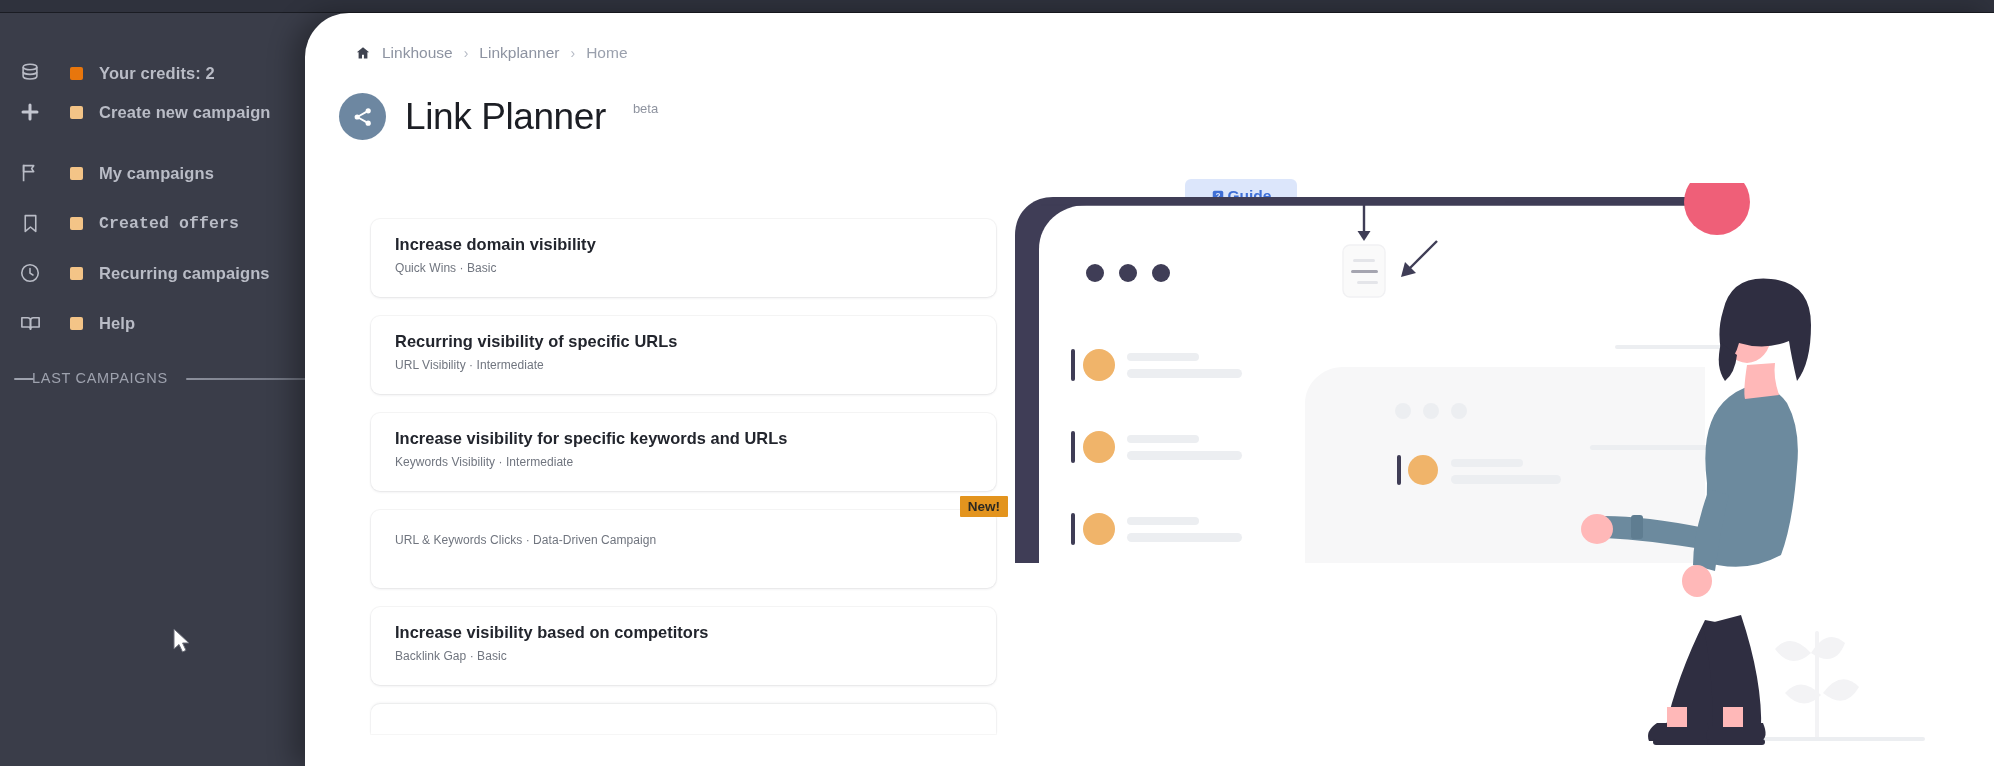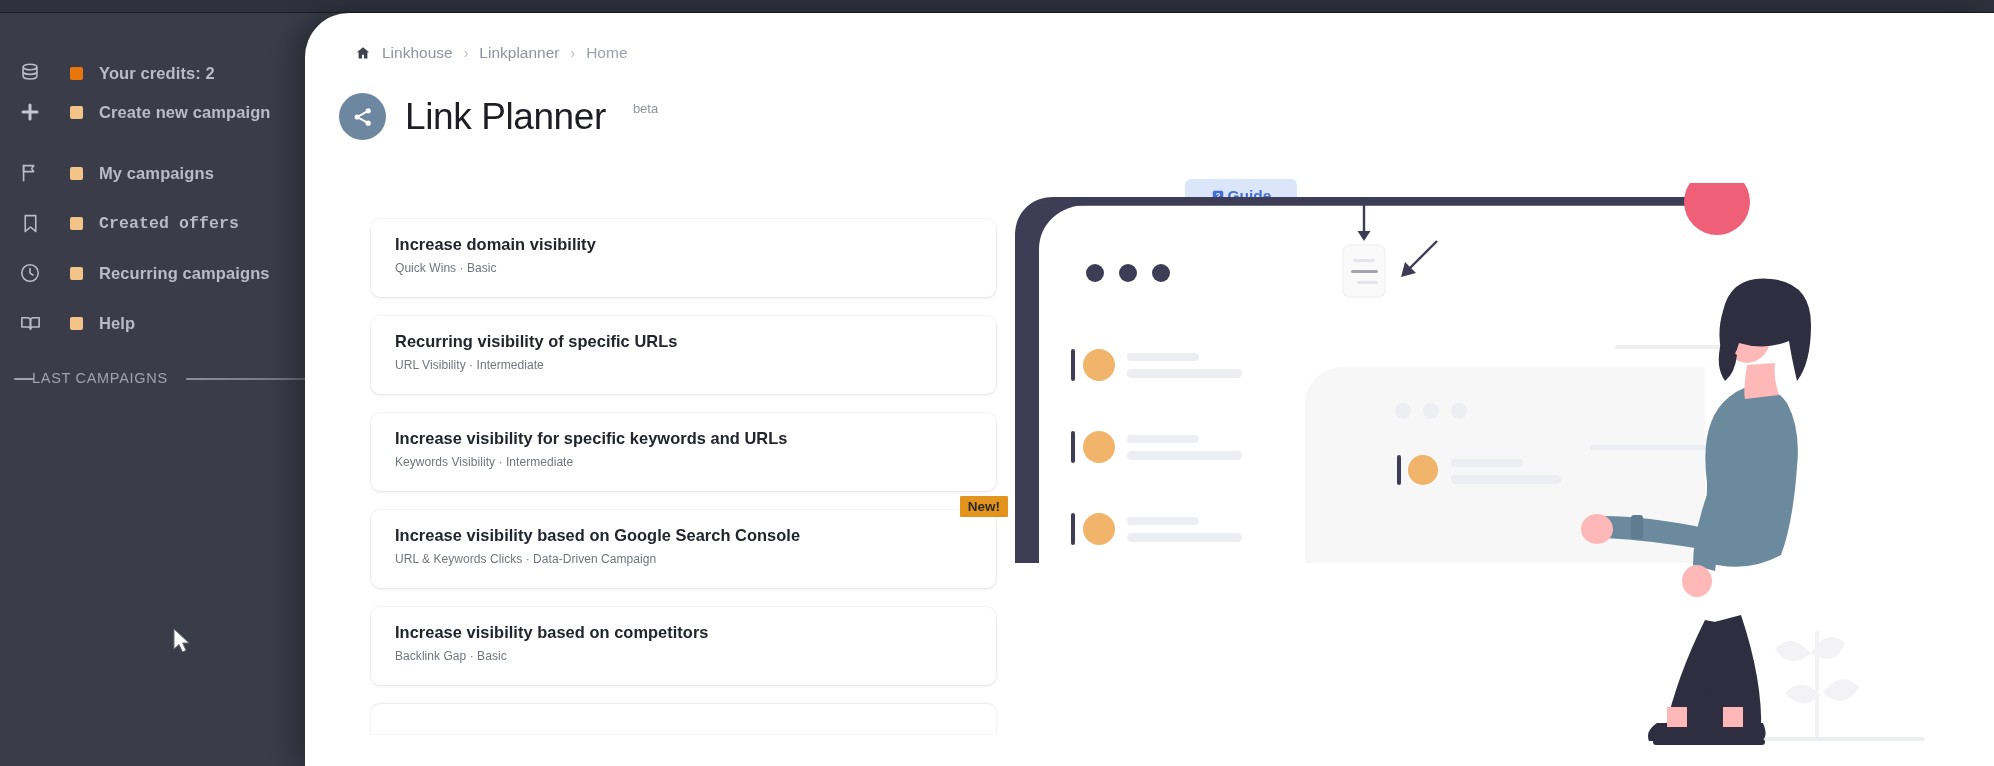--- a/index.html
+++ b/index.html
@@ -289,21 +289,20 @@
         <div class="card-sub">URL Visibility · Intermediate</div>
       </div>
 
       <div class="card">
         <div class="card-title">Increase visibility for specific keywords and URLs</div>
         <div class="card-sub">Keywords Visibility · Intermediate</div>
       </div>
 
       <div class="card">
         <span class="new-badge">New!</span>
-        <div class="card-title">Increase visibility based on Google Search Console</div>
         <div class="card-sub">URL &amp; Keywords Clicks · Data-Driven Campaign</div>
       </div>
 
       <div class="card">
         <div class="card-title">Increase visibility based on competitors</div>
         <div class="card-sub">Backlink Gap · Basic</div>
       </div>
 
       <div class="card-partial"></div>
     </div>

